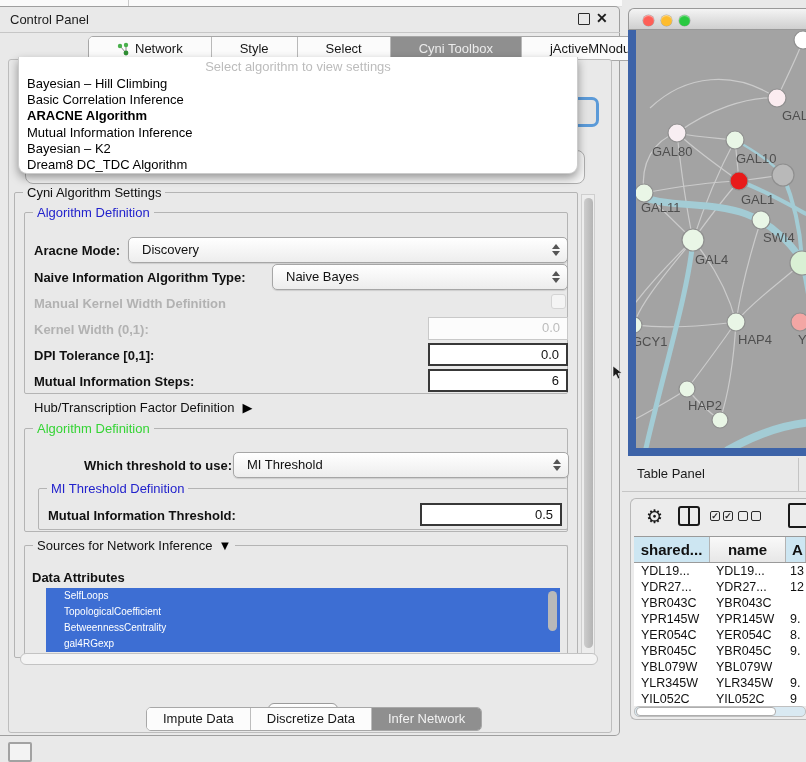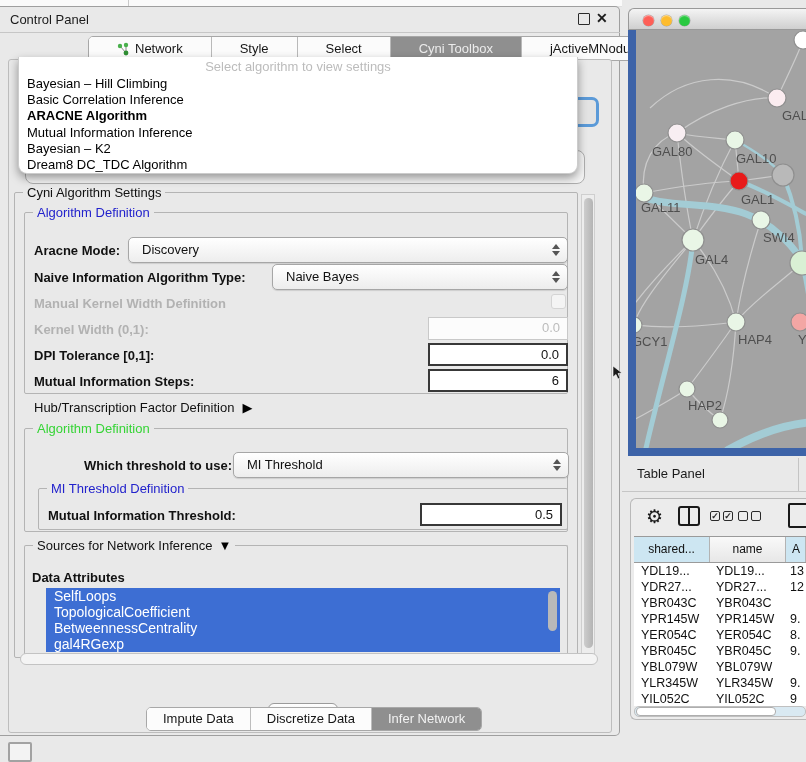--- a/index.html
+++ b/index.html
@@ -51,21 +51,21 @@
   .tfield{position:absolute;background:#ffffff;border:2px solid #383838;font-size:13px;color:#111;text-align:right;box-sizing:border-box;padding:2px 7px 0 0;}
   .tfield.dis{border:1px solid #c9c9c9;color:#bcbcbc;background:#fcfcfc;}
   
   .chk{position:absolute;width:15px;height:15px;border:1.5px solid #d4d4d4;border-radius:3px;background:#f4f4f4;box-sizing:border-box;}
   
   #vscroll{left:581px;top:194px;width:14px;height:464px;background:#ededed;border:1px solid #cfcfcf;box-sizing:border-box;}
   #vscroll-thumb{left:1.5px;top:3px;width:9px;height:450px;background:linear-gradient(90deg,#cdcdcd,#b4b4b4);border-radius:5px;}
   #hscroll{left:20px;top:653px;width:578px;height:12px;border:1px solid #c3c3c3;border-radius:6px;background:#f4f4f4;box-sizing:border-box;}
   
   #attr-list{left:46px;top:588px;width:514px;height:64px;background:#ffffff;overflow:hidden;}
-  .attr-item{height:16px;line-height:16px;font-size:14px;padding-left:8px;color:#ffffff;background:#3d6ed3;white-space:nowrap;}
+  .attr-item{height:16px;line-height:16px;font-size:10px;padding-left:18px;color:#ffffff;background:#3d6ed3;white-space:nowrap;}
   #attr-scroll{left:548px;top:591px;width:9px;height:40px;background:#b9b9b9;border-radius:5px;}
   
   #apply-btn{left:268px;top:675px;width:70px;height:22px;border:1px solid #9b9b9b;border-radius:6px;background:linear-gradient(#ffffff,#dcdcdc);font-size:13px;color:#111;text-align:center;line-height:21px;box-sizing:border-box;box-shadow:0 1px 1px rgba(0,0,0,0.15);margin-top:28px;}
   #bottom-tabbar{left:146px;top:707px;height:22px;display:flex;border:1px solid #a8a8a8;border-radius:5px;overflow:hidden;background:#fcfcfc;}
   .btab{font-size:13px;color:#161616;line-height:21px;text-align:center;padding:0 16px;border-right:1px solid #bdbdbd;background:#fcfcfc;}
   .btab:last-child{border-right:none;}
   .btab.sel{background:#8f8f8f;color:#f2f2f2;}
   #net-titlebar{left:628px;top:8px;width:178px;height:22px;background:linear-gradient(#f4f4f4,#cfcfcf);border:1px solid #999;border-right:none;border-radius:6px 0 0 0;box-sizing:border-box;}
   .light{position:absolute;top:6px;width:11px;height:11px;border-radius:50%;box-shadow:inset 0 1px 1px rgba(255,255,255,0.5), 0 0 0 0.5px rgba(0,0,0,0.25);}
   #net-frame{left:628px;top:30px;width:178px;height:426px;background:#3d63a8;}
@@ -75,21 +75,21 @@
   #tp-title{left:637px;top:466px;font-size:13px;color:#1b1b1b;}
   #tp-div{left:798px;top:458px;width:1px;height:33px;background:#c4c4c4;}
   #tbl-window{left:630px;top:498px;width:176px;height:222px;background:#ececec;border:1px solid #b9b9b9;border-right:none;border-radius:6px 0 0 6px;box-sizing:border-box;}
   #gear-icon{left:646px;top:505px;font-size:19px;color:#1a1a1a;}
   #col-icon{left:678px;top:506px;width:22px;height:20px;border:2px solid #1a1a1a;border-radius:3px;box-sizing:border-box;}
   #col-icon-div{left:688px;top:506px;width:2px;height:20px;background:#1a1a1a;}
   .mini-chk{position:absolute;width:10px;height:10px;border:1.6px solid #2a2a2a;border-radius:2px;box-sizing:border-box;font-size:9px;line-height:8px;text-align:center;color:#2a2a2a;font-weight:bold;}
   #doc-icon{left:788px;top:503px;width:26px;height:25px;border:2px solid #1a1a1a;border-radius:2px;box-sizing:border-box;background:#ececec;}
   
   #tbl-header{left:634px;top:536px;width:172px;height:27px;display:flex;border-top:1px solid #9a9a9a;border-bottom:1px solid #9a9a9a;box-sizing:border-box;overflow:hidden;}
-  .th{font-size:12px;color:#111;text-align:center;line-height:25px;border-right:1px solid #b3b3b3;box-sizing:border-box;overflow:hidden;white-space:nowrap;}
+  .th{font-size:15px;color:#111;text-align:center;line-height:25px;border-right:1px solid #b3b3b3;box-sizing:border-box;overflow:hidden;white-space:nowrap;font-weight:bold;}
   .th.c1{width:76px;background:#cde6f2;}
   .th.c2{width:76px;background:linear-gradient(#f9f9f9,#e7e7e7);}
   .th.c3{flex:1;background:#cde6f2;text-align:left;padding-left:6px;}
   #tbl-rows{left:634px;top:563px;width:172px;height:143px;background:#ffffff;overflow:hidden;}
   .trow{display:flex;height:16px;}
   .td{font-size:12.5px;color:#111;line-height:16px;white-space:nowrap;overflow:hidden;box-sizing:border-box;}
   .td.c1{width:76px;padding-left:7px;}
   .td.c2{width:76px;padding-left:6px;}
   .td.c3{flex:1;padding-left:4px;}
   #tbl-hscroll{left:634px;top:706px;width:172px;height:11px;background:#d9e9f2;border:1px solid #c0c0c0;border-radius:5px;box-sizing:border-box;}

